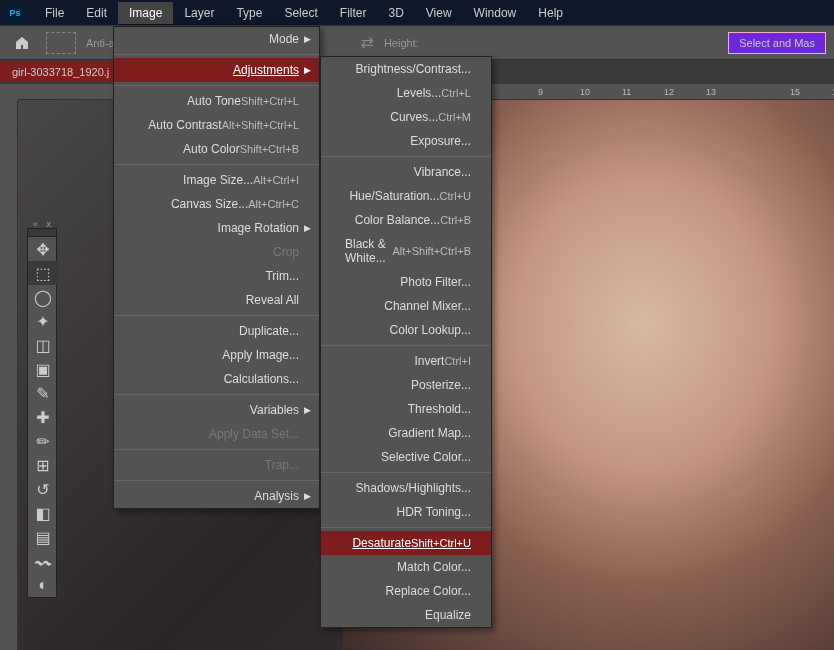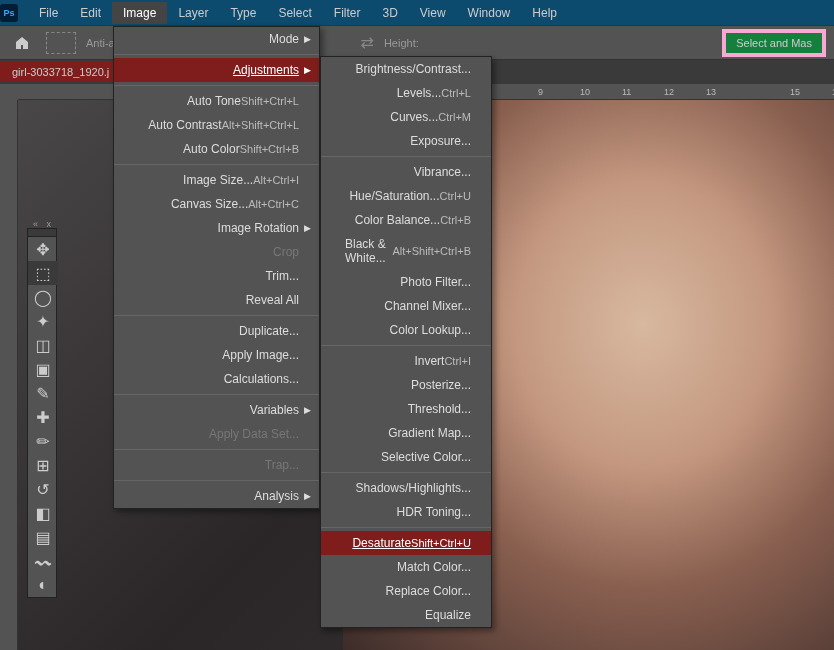--- a/index.html
+++ b/index.html
@@ -1,26 +1,26 @@
 <!DOCTYPE html>
 <html><head>
 <meta charset="utf-8">
 <style>
 * { margin: 0; padding: 0; box-sizing: border-box; font-family: Tahoma, Arial, sans-serif; }
 body { background: #535353; width: 834px; height: 650px; overflow: hidden; position: relative; }
-.menubar { background: #0c4a6e; height: 26px; display: flex; align-items: center; border-bottom: 1px solid #333; }
+.menubar { background: #0f172a; height: 26px; display: flex; align-items: center; padding-left: 6px; border-bottom: 1px solid #333; }
 .ps-logo { width: 18px; height: 18px; background: #001e36; border-radius: 3px; display: flex; align-items: center; justify-content: center; color: #31a8ff; font-size: 9px; font-weight: bold; margin-right: 10px; }
 .menu-item { color: #ccc; font-size: 12px; padding: 4px 11px; cursor: pointer; }
 .menu-item.open { background: #444; color: #fff; }
 .optbar { background: #535353; height: 34px; display: flex; align-items: center; padding: 0 8px; gap: 10px; border-bottom: 1px solid #333; }
 .home-icon { width: 28px; height: 22px; display: flex; align-items: center; justify-content: center; color: #ccc; }
 .marquee-icon { width: 30px; height: 22px; border: 1px dashed #888; position: relative; }
 .opt-label { color: #999; font-size: 11px; }
 .opt-select { background: #3a3a3a; color: #ccc; border: 1px solid #222; font-size: 11px; padding: 2px 18px 2px 8px; position: relative; }
-.opt-btn { background: #15803d; color: #ccc; border: 4px solid #f9a8d4; font-size: 11px; padding: 4px 10px; margin-left: auto; }
+.opt-btn { background: #6d28d9; color: #ccc; border: 1px solid #f9a8d4; font-size: 11px; padding: 4px 10px; margin-left: auto; }
 .tabbar { background: #3a3a3a; height: 24px; display: flex; align-items: center; }
 .doctab { background: #7f1d1d; color: #ccc; font-size: 11px; padding: 4px 12px; display: flex; align-items: center; gap: 8px; }
 .ruler-h { position: absolute; top: 84px; left: 18px; right: 0; height: 16px; background: #535353; color: #bbb; font-size: 9px; display: flex; align-items: center; overflow: hidden; border-bottom: 1px solid #333; }
 .ruler-h span { position: absolute; }
 .ruler-v { position: absolute; top: 100px; left: 0; width: 18px; bottom: 0; background: #535353; border-right: 1px solid #333; }
 .canvas-area { position: absolute; top: 100px; left: 18px; right: 0; bottom: 0; background: linear-gradient(135deg, #4a4748 0%, #2a2628 50%, #3a3436 100%); }
 .photo { position: absolute; left: 325px; top: 0; width: 500px; height: 560px; background: radial-gradient(ellipse at 60% 40%, #d8b8a0 0%, #c49880 30%, #8a6050 55%, #3a2a28 100%); }
 .tools-panel { position: absolute; left: 27px; top: 228px; width: 30px; background: #535353; border: 1px solid #222; z-index: 5; }
 .tools-header { height: 8px; background: #3a3a3a; border-bottom: 1px solid #222; position: relative; }
 .tools-header::after { content: "«  x"; position: absolute; top: -10px; right: 2px; color: #999; font-size: 9px; letter-spacing: 3px; }

